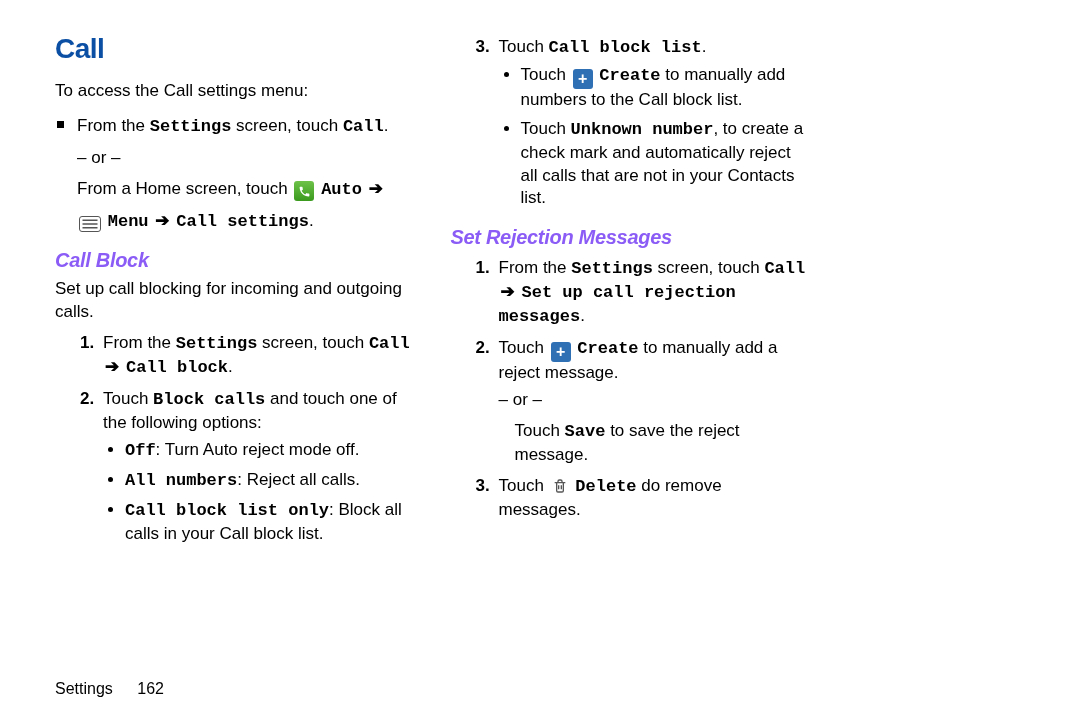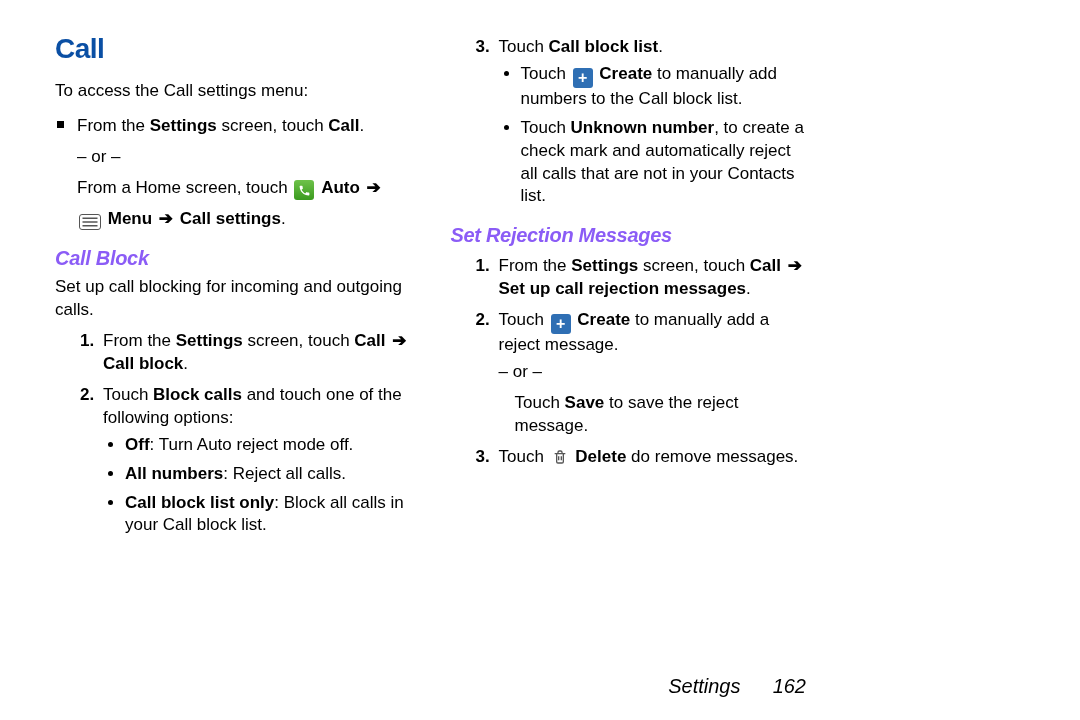--- a/index.html
+++ b/index.html
@@ -66,21 +66,21 @@
     padding-left: 4px;
   }
   ol > li::marker { font-weight: bold; }
   ul {
     list-style: disc;
     margin: 4px 0 4px 0;
     padding-left: 18px;
   }
   ul.sub { padding-left: 22px; }
   ul > li { margin-bottom: 6px; }
-  b { font-weight: bold; }
+  b { font-weight: bold; font-family: Liberation Mono, monospace; }
   .icon {
     display: inline-flex;
     align-items: center;
     justify-content: center;
     vertical-align: -4px;
     width: 20px;
     height: 20px;
     border-radius: 3px;
     margin: 0 2px;
   }
@@ -104,24 +104,22 @@
     font-weight: bold;
     width: 20px; height: 20px;
   }
   .icon-trash {
     color: #555;
     width: 18px;
   }
   .icon-trash svg { width: 16px; height: 18px; }
   .arrow { font-weight: bold; padding: 0 2px; }
   .footer {
-    text-align: right;
-    font-size: 20px;
+    font-size: 16px;
     padding-top: 14px;
-    font-style: italic;
   }
   .footer .pgnum { display: inline-block; min-width: 40px; margin-left: 20px; }
 </style>
 </head>
 <body>
 
 <div class="page">
   <div class="cols">
 
     <div class="col">

